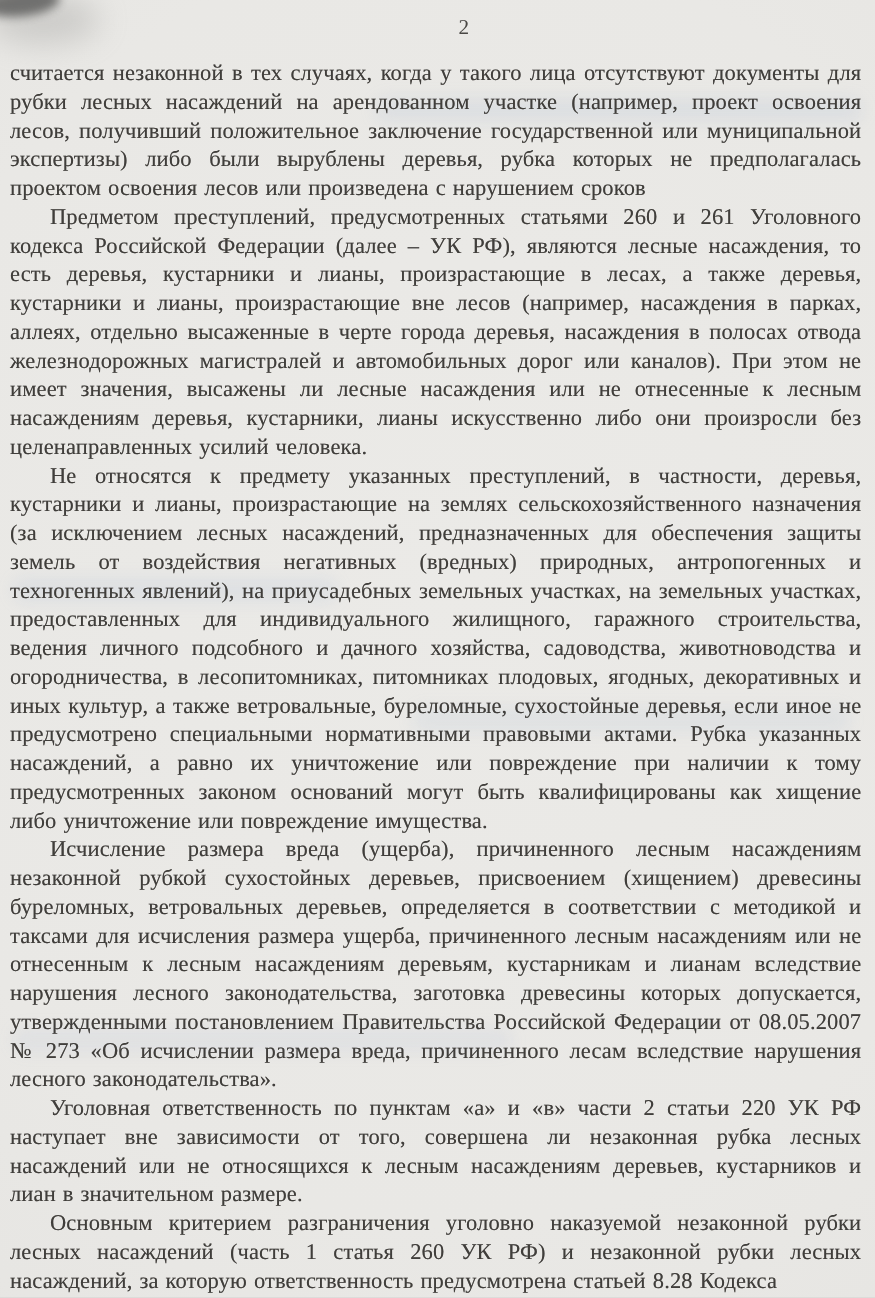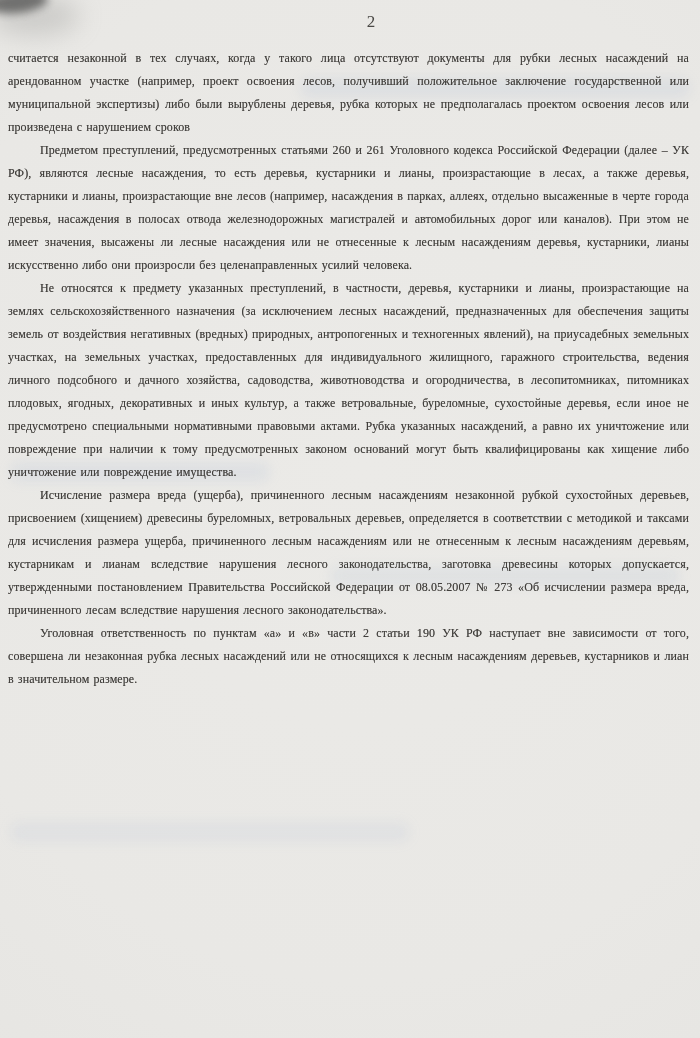--- a/index.html
+++ b/index.html
@@ -59,21 +59,21 @@
     transform: translateX(21px);
     font-size: 17px;
     color: #4a4845;
   }
   .doc-body {
     position: absolute;
     top: 47px;
     left: 8px;
     right: 11px;
     text-align: justify;
-    font-size: 12px;
+    font-size: 18px;
     line-height: 23px;
     word-spacing: 1px;
     letter-spacing: 0.1px;
     text-shadow: 0 0 .5px rgba(64,62,59,.55);
   }
   .doc-body p {
     margin: 0;
   }
   .doc-body p.ind {
     text-indent: 32px;
@@ -93,16 +93,17 @@
   <div class="streak s3"></div>
   <div class="streak s4"></div>
 
   <div class="page-number">2</div>
 
   <div class="doc-body">
     <p class="para">считается незаконной в тех случаях, когда у такого лица отсутствуют документы для рубки лесных насаждений на арендованном участке (например, проект освоения лесов, получивший положительное заключение государственной или муниципальной экспертизы) либо были вырублены деревья, рубка которых не предполагалась проектом освоения лесов или произведена с нарушением сроков</p>
     <p class="para ind">Предметом преступлений, предусмотренных статьями 260 и 261 Уголовного кодекса Российской Федерации (далее – УК РФ), являются лесные насаждения, то есть деревья, кустарники и лианы, произрастающие в лесах, а также деревья, кустарники и лианы, произрастающие вне лесов (например, насаждения в парках, аллеях, отдельно высаженные в черте города деревья, насаждения в полосах отвода железнодорожных магистралей и автомобильных дорог или каналов). При этом не имеет значения, высажены ли лесные насаждения или не отнесенные к лесным насаждениям деревья, кустарники, лианы искусственно либо они произросли без целенаправленных усилий человека.</p>
     <p class="para ind">Не относятся к предмету указанных преступлений, в частности, деревья, кустарники и лианы, произрастающие на землях сельскохозяйственного назначения (за исключением лесных насаждений, предназначенных для обеспечения защиты земель от воздействия негативных (вредных) природных, антропогенных и техногенных явлений), на приусадебных земельных участках, на земельных участках, предоставленных для индивидуального жилищного, гаражного строительства, ведения личного подсобного и дачного хозяйства, садоводства, животноводства и огородничества, в лесопитомниках, питомниках плодовых, ягодных, декоративных и иных культур, а также ветровальные, буреломные, сухостойные деревья, если иное не предусмотрено специальными нормативными правовыми актами. Рубка указанных насаждений, а равно их уничтожение или повреждение при наличии к тому предусмотренных законом оснований могут быть квалифицированы как хищение либо уничтожение или повреждение имущества.</p>
     <p class="para ind">Исчисление размера вреда (ущерба), причиненного лесным насаждениям незаконной рубкой сухостойных деревьев, присвоением (хищением) древесины буреломных, ветровальных деревьев, определяется в соответствии с методикой и таксами для исчисления размера ущерба, причиненного лесным насаждениям или не отнесенным к лесным насаждениям деревьям, кустарникам и лианам вследствие нарушения лесного законодательства, заготовка древесины которых допускается, утвержденными постановлением Правительства Российской Федерации от 08.05.2007 № 273 «Об исчислении размера вреда, причиненного лесам вследствие нарушения лесного законодательства».</p>
-    <p class="para ind">Уголовная ответственность по пунктам «а» и «в» части 2 статьи 190 УК РФ наступает вне зависимости от того, совершена ли незаконная рубка лесных насаждений или не относящихся к лесным насаждениям деревьев, кустарников и лиан в значительном размере.</p>
+    <p class="para ind">Уголовная ответственность по пунктам «а» и «в» части 2 статьи 220 УК РФ наступает вне зависимости от того, совершена ли незаконная рубка лесных насаждений или не относящихся к лесным насаждениям деревьев, кустарников и лиан в значительном размере.</p>
+    <p class="para ind">Основным критерием разграничения уголовно наказуемой незаконной рубки лесных насаждений (часть 1 статья 260 УК РФ) и незаконной рубки лесных насаждений, за которую ответственность предусмотрена статьей 8.28 Кодекса</p>
   </div>
 
 </div>
 
 </body></html>

